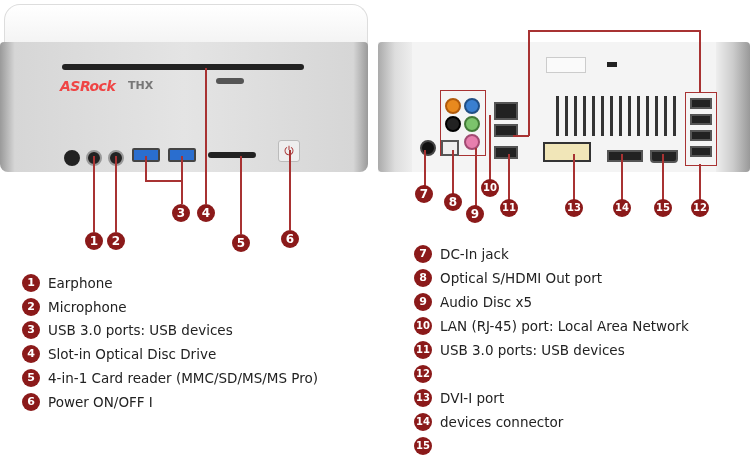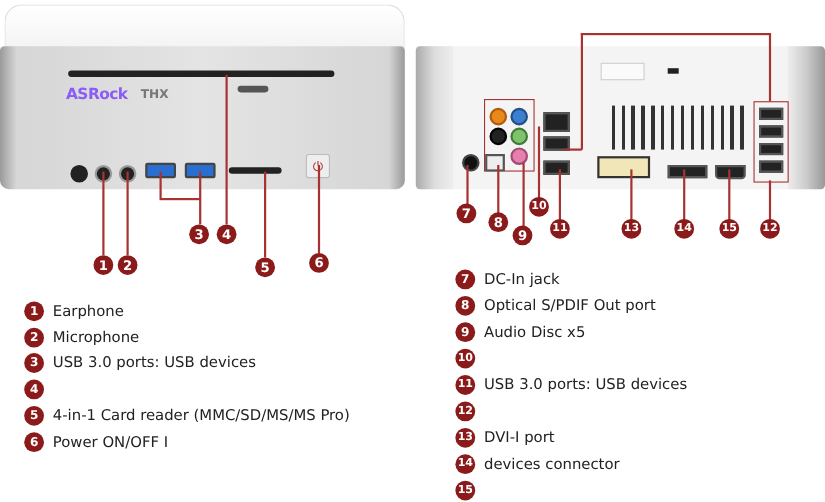--- a/index.html
+++ b/index.html
@@ -3,21 +3,21 @@
 <meta charset="utf-8">
 <style>
   html,body{margin:0;padding:0;background:#fff;}
   body{width:750px;height:456px;position:relative;overflow:hidden;font-family:"DejaVu Sans","Liberation Sans",sans-serif;}
   .abs{position:absolute;}
   
   .front-top{left:4px;top:4px;width:362px;height:40px;background:linear-gradient(#ffffff,#f3f3f3);border-radius:16px 16px 0 0;border:1px solid #ddd;border-bottom:none;}
   .front-body{left:0;top:42px;width:368px;height:130px;background:linear-gradient(90deg,#9a9a9a 0%,#d6d6d6 4%,#e4e4e4 50%,#d6d6d6 96%,#9a9a9a 100%);border-radius:4px 4px 8px 8px;}
   .disc-slot{left:62px;top:64px;width:242px;height:6px;background:#222;border-radius:3px;}
   .eject{left:216px;top:78px;width:28px;height:6px;background:#555;border-radius:3px;}
-  .logo{left:60px;top:78px;font-size:14px;font-weight:bold;color:#8b5cf6;letter-spacing:-0.5px;}
+  .logo{left:60px;top:78px;font-size:14px;font-weight:bold;font-style:italic;color:#ef4444;letter-spacing:-0.5px;}
   .thx{left:128px;top:79px;font-size:11px;color:#777;font-weight:bold;}
   .jack{width:12px;height:12px;border-radius:50%;background:#222;border:2px solid #999;}
   .usb3{width:24px;height:10px;background:#2a6ecf;border:2px solid #444;border-radius:2px;}
   .card-slot{left:208px;top:152px;width:48px;height:6px;background:#222;border-radius:3px;}
   .power-btn{left:278px;top:140px;width:20px;height:20px;border:1px solid #bbb;border-radius:3px;background:#eee;}
   .marker{width:18px;height:18px;border-radius:50%;background:#8b1a1a;color:#fff;font-size:12px;font-weight:bold;text-align:center;line-height:18px;}
   .line{background:#a83232;}
   
   .back-body{left:378px;top:42px;width:364px;height:130px;background:#f4f4f4;}
   .back-side-l{left:378px;top:42px;width:34px;height:130px;background:linear-gradient(90deg,#aaa,#ddd,#eee);border-radius:4px 0 0 4px;}
@@ -126,46 +126,48 @@
   <div class="legend-item" style="left:22px;top:298px;">
       <span class="marker">2</span>
       <span>Microphone</span>
     </div>
   <div class="legend-item" style="left:22px;top:321px;">
       <span class="marker">3</span>
       <span>USB 3.0 ports: USB devices</span>
     </div>
   <div class="legend-item" style="left:22px;top:345px;">
       <span class="marker">4</span>
+      <span>Slot-in Optical Disc Drive</span>
     </div>
   <div class="legend-item" style="left:22px;top:369px;">
       <span class="marker">5</span>
       <span>4-in-1 Card reader (MMC/SD/MS/MS Pro)</span>
     </div>
   <div class="legend-item" style="left:22px;top:393px;">
       <span class="marker">6</span>
       <span>Power ON/OFF I</span>
     </div>
 </div>
 
 <div class="legend">
   <div class="legend-item" style="left:414px;top:245px;">
       <span class="marker">7</span>
       <span>DC-In jack</span>
     </div>
   <div class="legend-item" style="left:414px;top:269px;">
       <span class="marker">8</span>
-      <span>Optical S/PDIF Out port</span>
+      <span>Optical S/HDMI Out port</span>
     </div>
   <div class="legend-item" style="left:414px;top:293px;">
       <span class="marker">9</span>
       <span>Audio Disc x5</span>
     </div>
   <div class="legend-item" style="left:414px;top:317px;">
       <span class="marker" style="font-size:10px;">10</span>
+      <span>LAN (RJ-45) port: Local Area Network</span>
     </div>
   <div class="legend-item" style="left:414px;top:341px;">
       <span class="marker" style="font-size:10px;">11</span>
       <span>USB 3.0 ports: USB devices</span>
     </div>
   <div class="legend-item" style="left:414px;top:365px;">
       <span class="marker" style="font-size:10px;">12</span>
     </div>
   <div class="legend-item" style="left:414px;top:389px;">
       <span class="marker" style="font-size:10px;">13</span>

